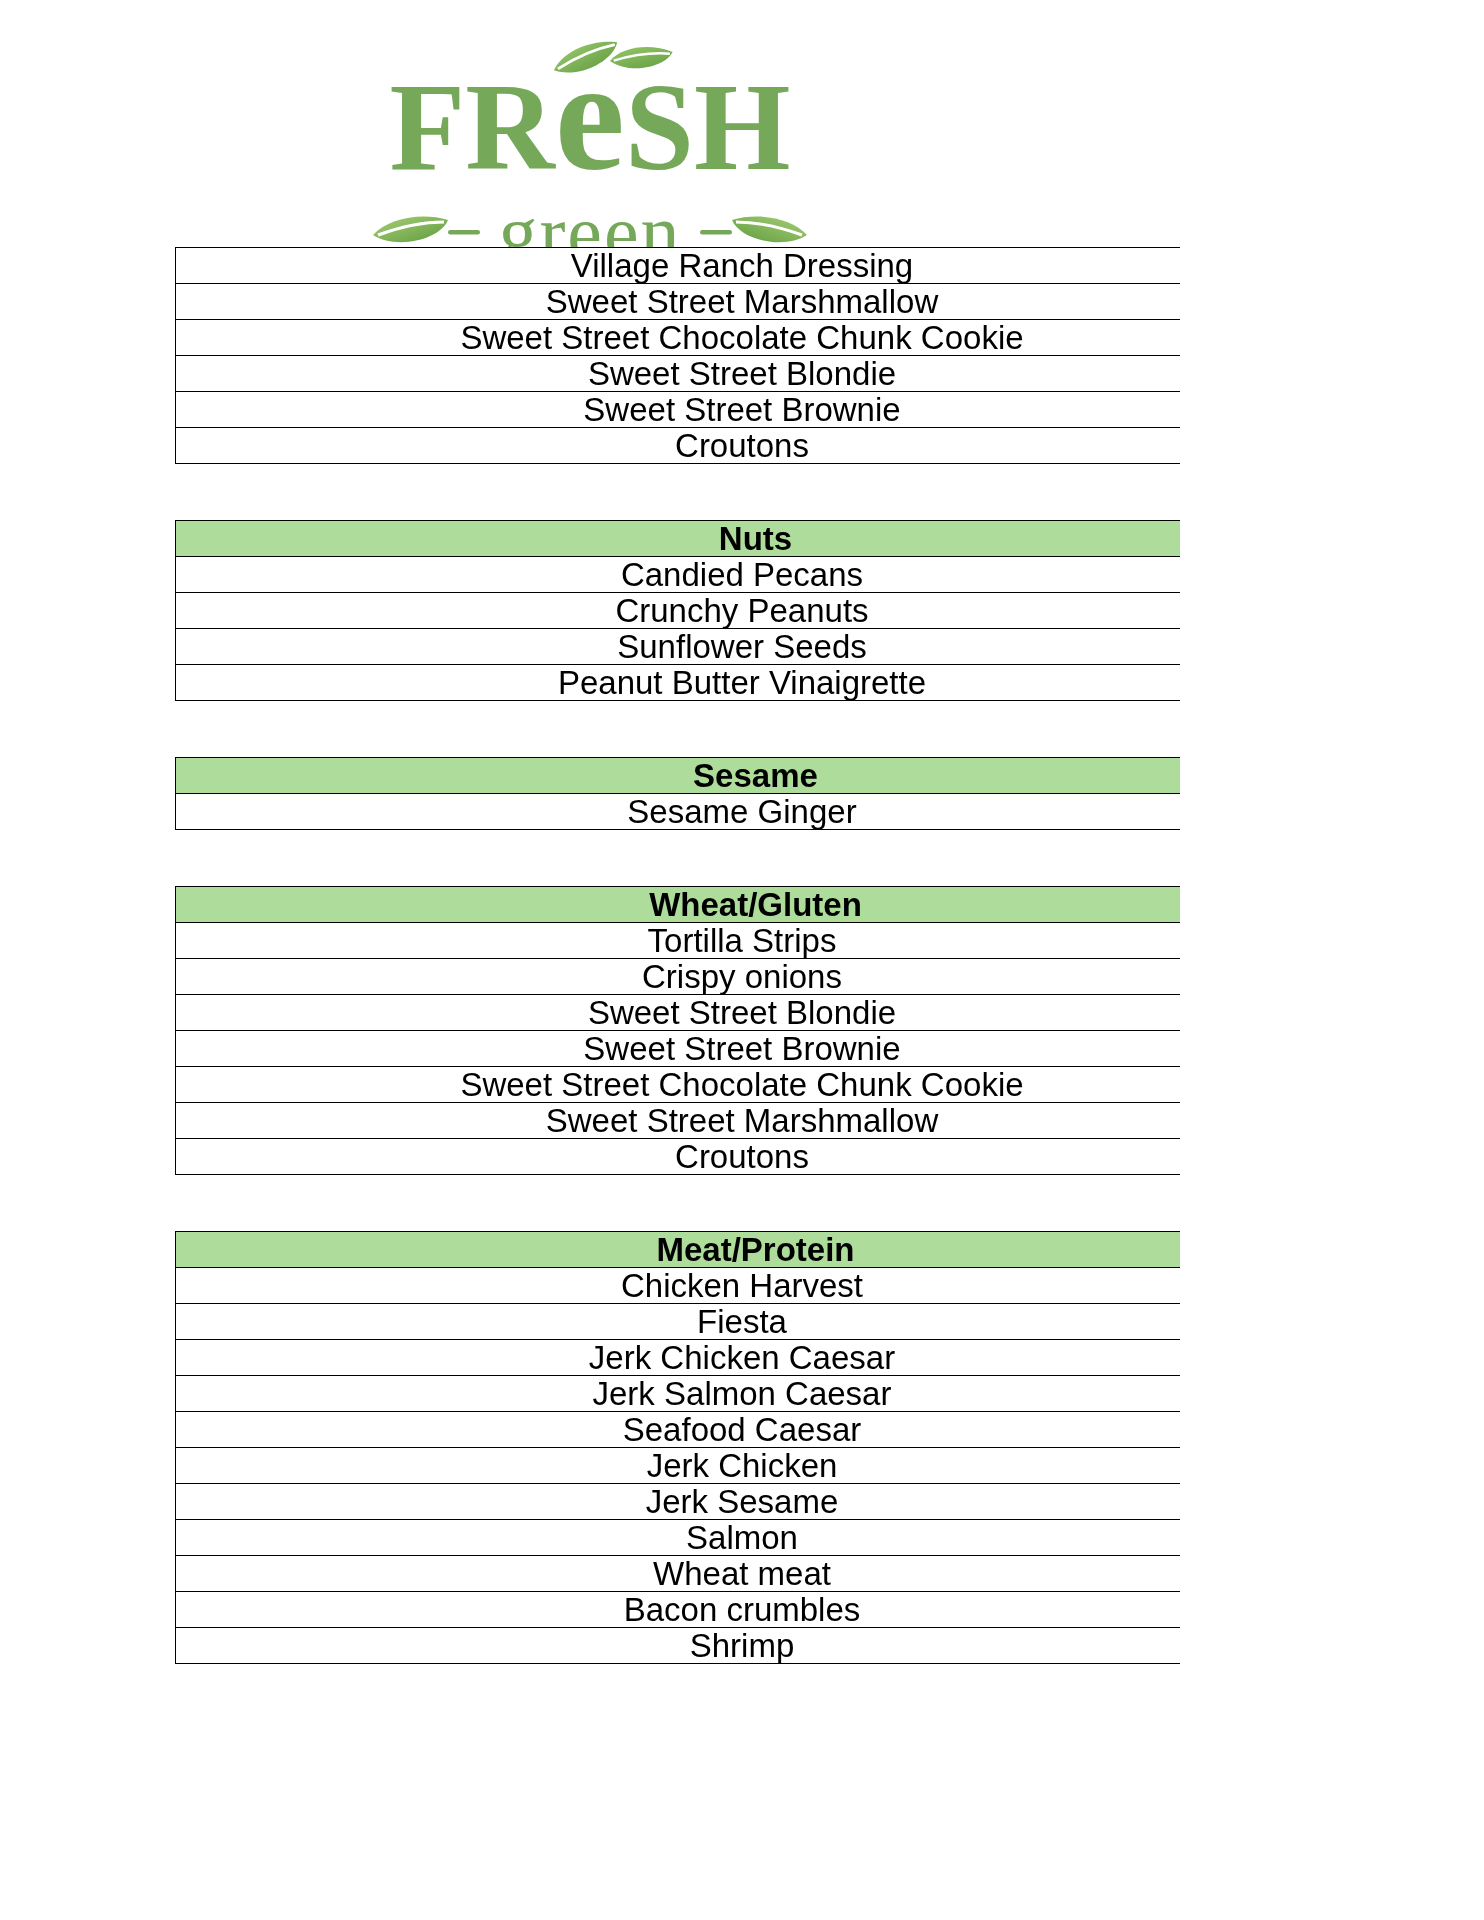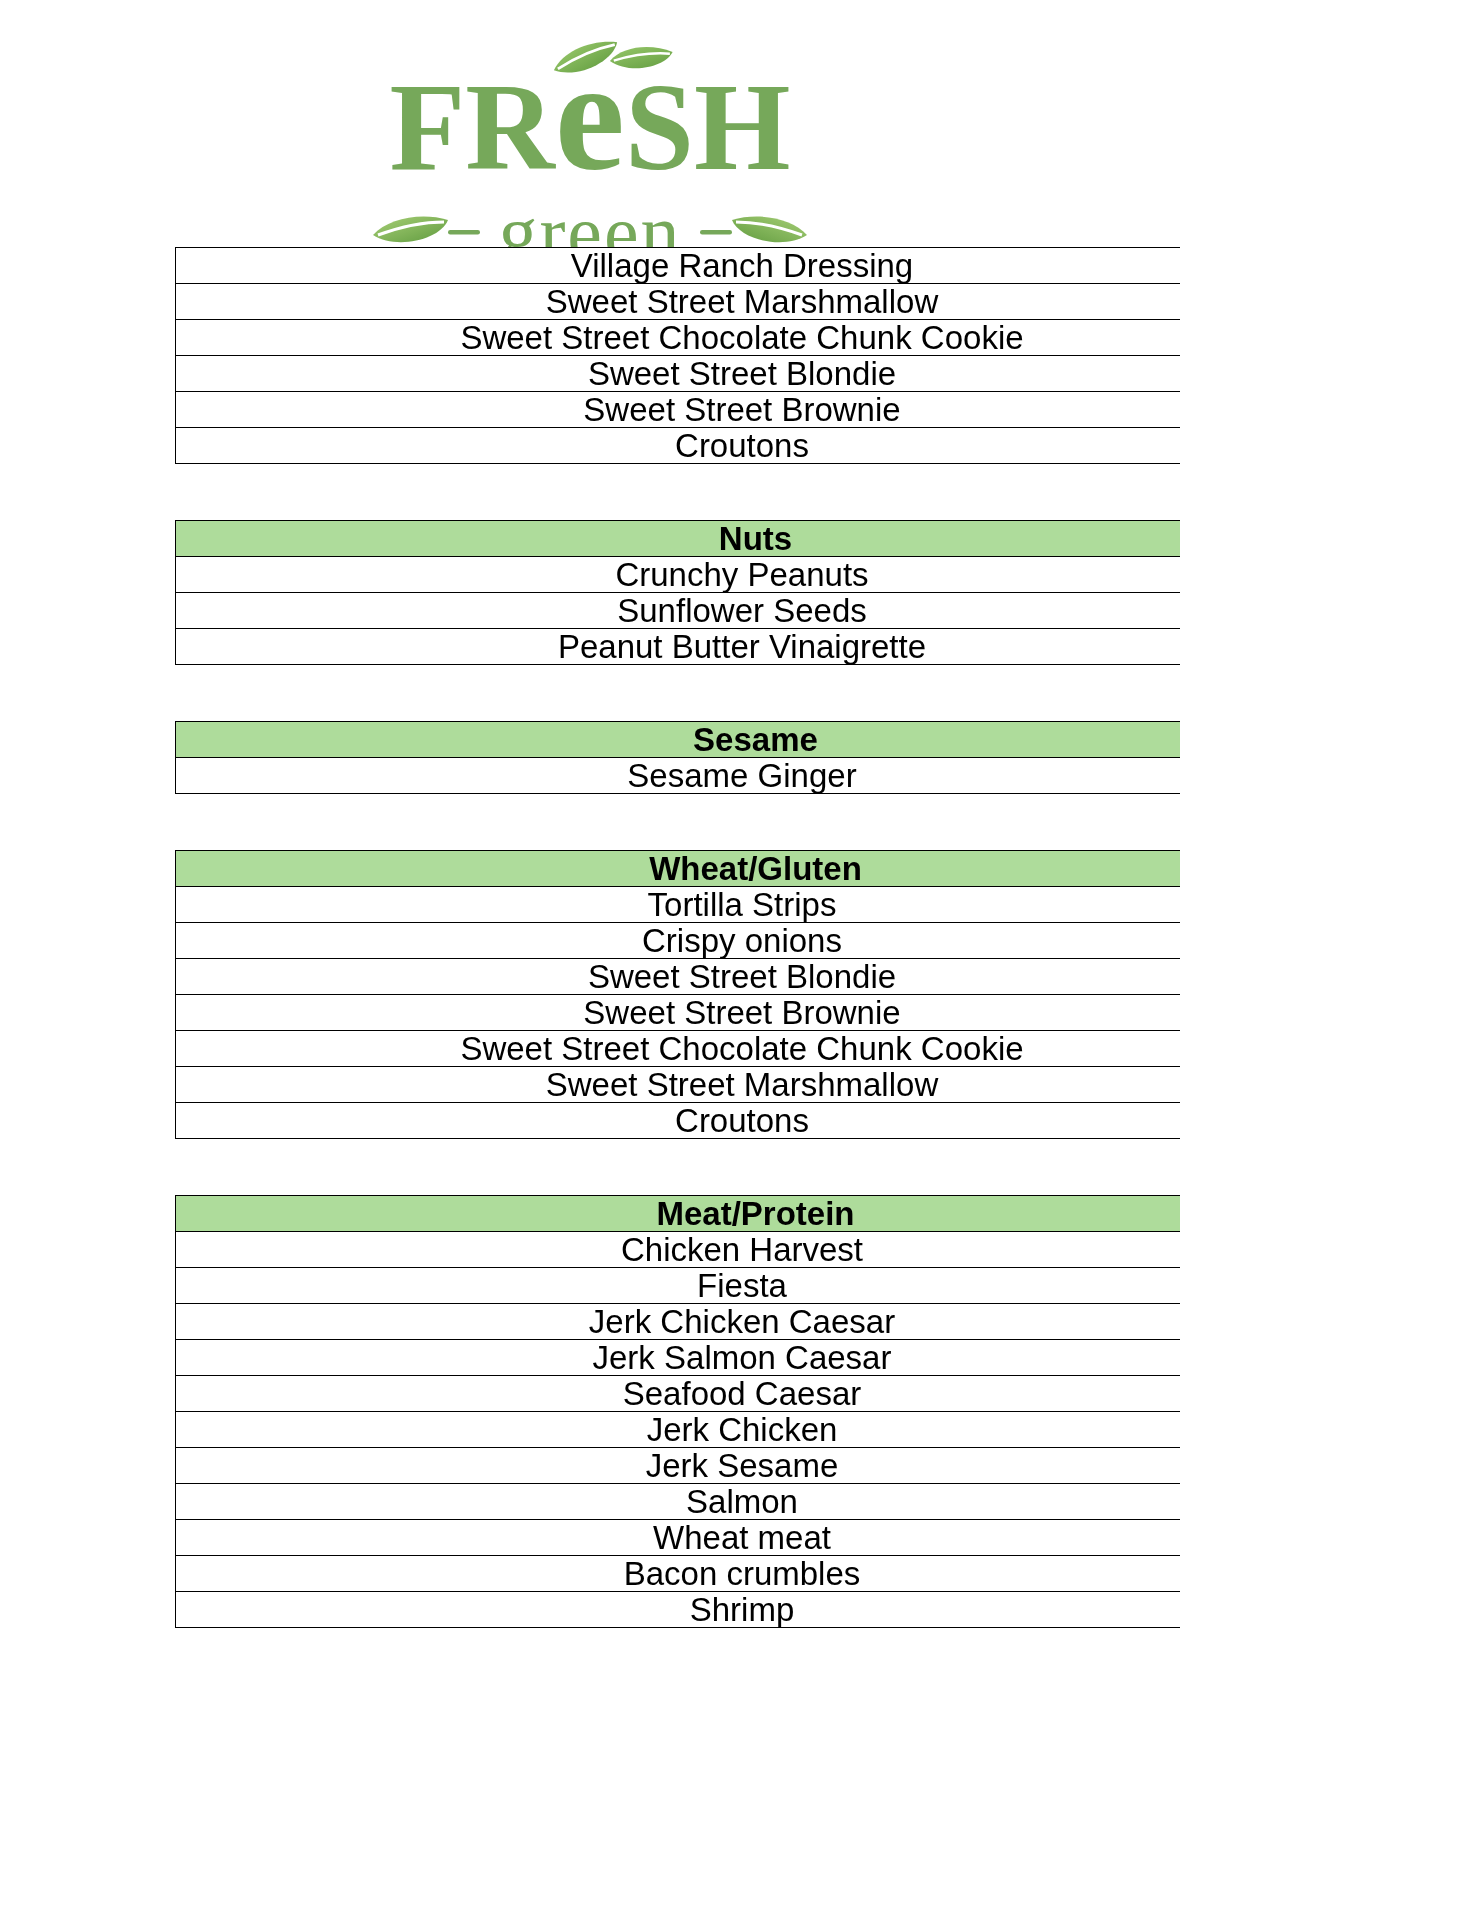--- a/index.html
+++ b/index.html
@@ -172,20 +172,23 @@
         </div>
 
   <div class="table-row">
           <span class="cell-text">Croutons</span>
         </div>
 </section>
 
   <section class="menu-table">
     <div class="table-header">Nuts</div>
 
+  <div class="table-row">
+          <span class="cell-text">Candied Pecans</span>
+        </div>
 
   <div class="table-row">
           <span class="cell-text">Crunchy Peanuts</span>
         </div>
 
   <div class="table-row">
           <span class="cell-text">Sunflower Seeds</span>
         </div>
 
   <div class="table-row">

